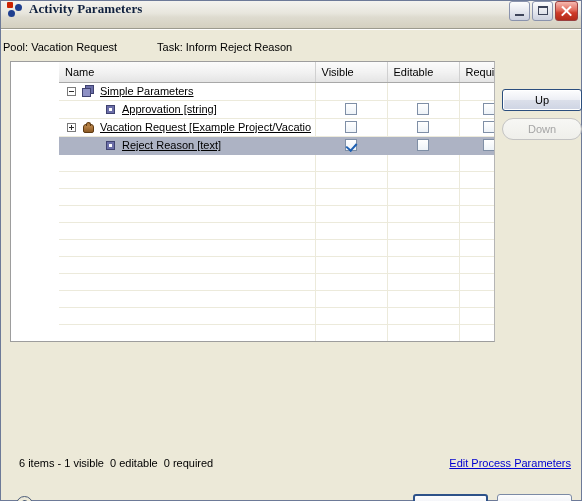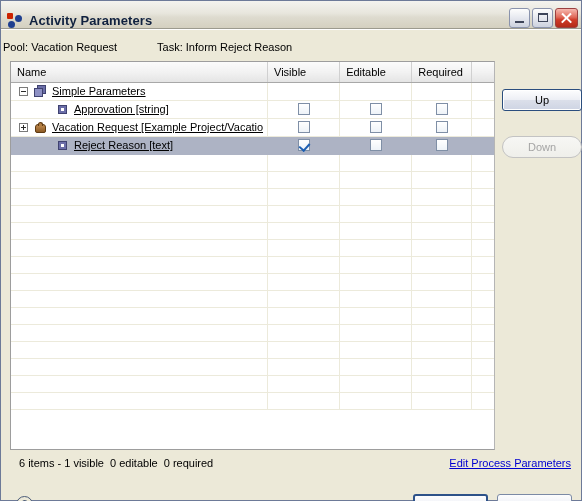--- a/index.html
+++ b/index.html
@@ -30,24 +30,25 @@
   }
 
   
   .titlebar {
     height: 28px;
     flex: 0 0 28px;
     background: linear-gradient(to bottom,
         #f4f3ef 0%, #e8e6dd 45%, #dedbcf 60%, #d4d0c0 100%);
     border-bottom: 1px solid #9c9a8e;
     display: flex;
-    align-items: flex-end;
-    padding: 16px 3px 0 6px;
+    align-items: flex-start;
+    padding: 0 3px 0 6px;
     box-sizing: border-box;
     position: relative;
+    font-family: Liberation Serif, serif;
   }
   .app-icon {
     width: 16px; height: 16px;
     position: relative;
     flex: 0 0 16px;
     margin-right: 6px;
   }
   .app-icon i {
     position: absolute;
     display: block;
@@ -117,26 +118,27 @@
     white-space: nowrap;
   }
   .context-line .gap { display:inline-block; width: 34px; }
 
   
   .table-wrap {
     position: absolute;
     left: 9px;
     top: 31px;
     width: 485px;
-    height: 389px;
+    height: 281px;
     box-sizing: border-box;
     border: 1px solid #9d9d9d;
     border-right: 1px solid #b5b5b5;
     background: #ffffff;
     overflow: hidden;
+    padding-left: 48px;
   }
   table.tree {
     border-collapse: collapse;
     width: 100%;
     table-layout: fixed;
     font-size: 11px;
   }
   table.tree col.c-name { width: 256px; }
   table.tree col.c-vis  { width: 72px; }
   table.tree col.c-edit { width: 72px; }
@@ -287,21 +289,21 @@
   }
   .btn.focus {
     border: 1px solid #2b4e7e;
     box-shadow: inset 0 0 0 1px #ffffff;
   }
   .btn.disabled {
     color: #a5a5a5;
     border-color: #c3c3c3;
     background: linear-gradient(to bottom,#f7f7f4 0%, #efefea 100%);
   }
-  .side-btns .btn + .btn { margin-top: 25px; border-radius: 11px; }
+  .side-btns .btn + .btn { margin-top: 7px; border-radius: 11px; }
 
   
   .status {
     position: absolute;
     left: 10px;
     top: 427px;
     font-size: 11px;
     color: #000;
     white-space: nowrap;
     margin-left: 8px;

